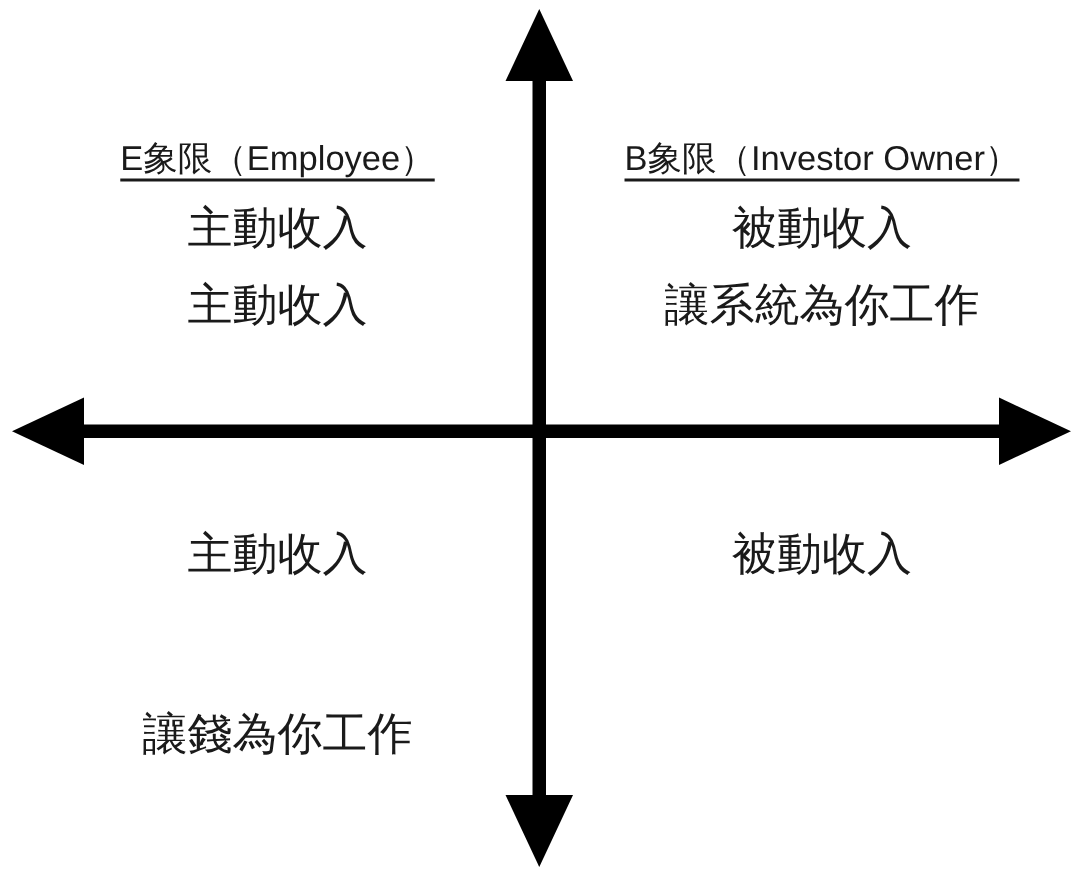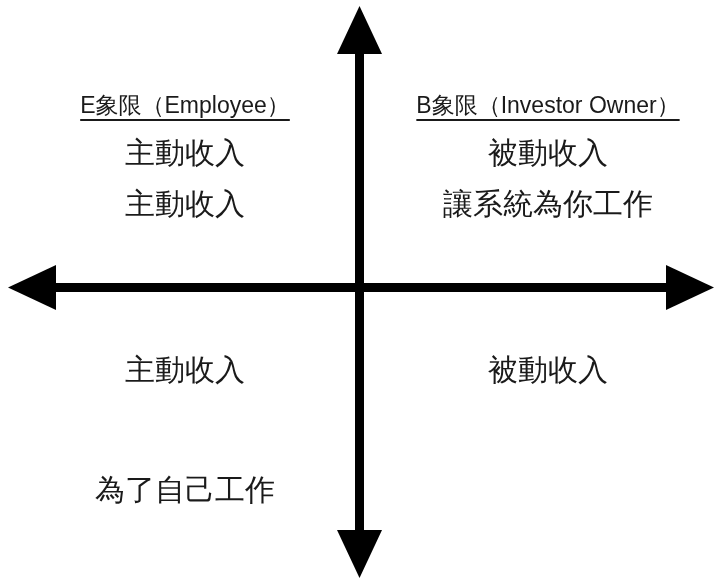--- a/index.html
+++ b/index.html
@@ -73,18 +73,18 @@
 </div>
 
 <div class="quadrant" id="q-b">
   <div class="q-title">B象限（Investor Owner）</div>
   <div class="q-line">被動收入</div>
   <div class="q-line">讓系統為你工作</div>
 </div>
 
 <div class="quadrant" id="q-s">
   <div class="q-line">主動收入</div>
-  <div class="q-line">為了自己工作</div>
+  <div class="q-line">讓錢為你工作</div>
 </div>
 
 <div class="quadrant" id="q-i">
   <div class="q-line">被動收入</div>
 </div>
 
 </body></html>

